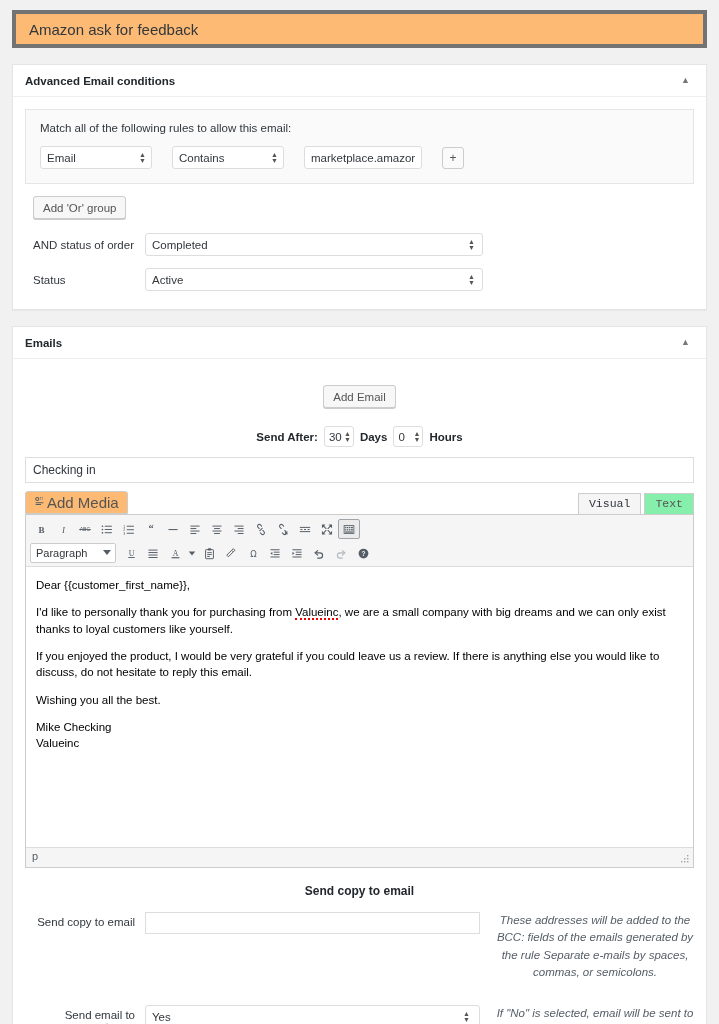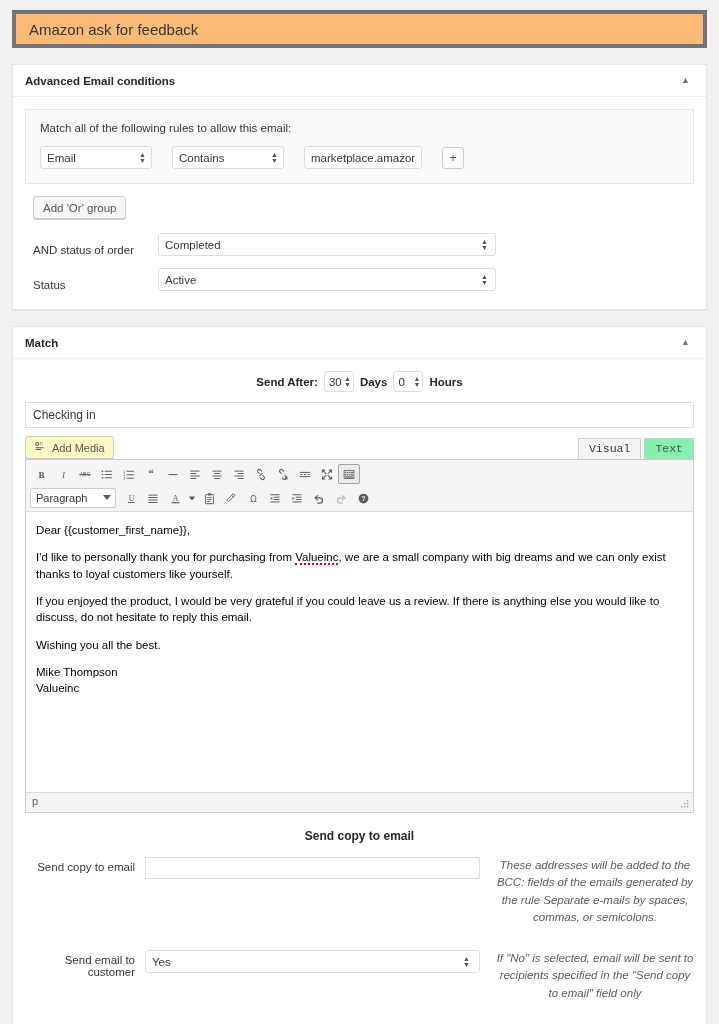--- a/index.html
+++ b/index.html
@@ -68,21 +68,21 @@
   .btn {
     border: 1px solid #ccc; border-radius: 3px; background: #f7f7f7;
     color: #555; font-size: 11.5px; height: 23px; padding: 0 9px;
     cursor: pointer; font-family: "Liberation Sans", sans-serif;
     box-shadow: 0 1px 0 #ccc;
   }
   .btn-plus { width: 22px; height: 22px; padding: 0; font-size: 12px; box-shadow: none; background: #fafafa; }
 
   .or-group-row { margin: 12px 0 14px 8px; }
 
-  .field-row { display: flex; align-items: flex-end; margin: 12px 0 12px 8px; gap: 13px; }
+  .field-row { display: flex; align-items: center; margin: 12px 0 12px 8px; }
   .field-label { width: 112px; font-size: 11.5px; color: #32373c; }
   .field-control { flex: 1; max-width: 340px; }
   .wide-select { width: 338px; height: 25px; font-size: 12px; }
 
   
   .center-block { text-align: center; }
   .add-email-btn { margin: 14px 0 18px 0; }
   .send-after { font-size: 11.5px; color: #23282d; font-weight: bold; margin-bottom: 10px; display: flex; align-items: center; justify-content: center; gap: 6px; }
   .num-wrap { position: relative; display: inline-block; }
   input.num {
@@ -101,23 +101,23 @@
   .subject-input {
     width: 100%; height: 26px; border: 1px solid #ddd; background: #fff;
     font-size: 12px; color: #32373c; padding: 2px 7px; outline: none;
     font-family: "Liberation Sans", sans-serif;
   }
 
   
   .editor-wrap { margin-top: 8px; }
   .editor-top { display: flex; align-items: flex-end; justify-content: space-between; margin-bottom: 0; }
   .add-media {
-    display: inline-flex; align-items: center; gap: 5px;
-    border: 1px solid #ccc; border-radius: 3px; background: #fef9c3;
-    color: #555; font-size: 11px; height: 23px; padding: 0 8px; cursor: pointer;
+    display: inline-flex; align-items: center; 
+    border: 1px solid #ccc; border-radius: 3px; background: #fdba74;
+    color: #555; font-size: 15px; height: 23px; padding: 0 8px; cursor: pointer;
     box-shadow: 0 1px 0 #ccc;
   }
   .editor-tabs { display: flex; gap: 0; align-items: flex-end; font-family: Liberation Mono, monospace; }
   .ed-tab {
     border: 1px solid #ccc; border-bottom: none; background: #86efac;
     color: #555; font-size: 11.5px; padding: 3px 10px 4px 10px; cursor: pointer;
     margin-left: 3px;
   }
   .ed-tab.active { background: #f5f5f5; color: #32373c; }
 
@@ -244,25 +244,28 @@
               <i>▼</i>
             </span>
         </span>
       </div>
 
     </div>
   </div>
 
   <div class="postbox">
     <div class="postbox-header">
-      <span class="postbox-title">Match</span>
+      <span class="postbox-title">Emails</span>
       <span class="toggle-arrow">▲</span>
     </div>
     <div class="postbox-body">
 
+      <div class="center-block">
+        <button class="btn add-email-btn">Add Email</button>
+      </div>
 
       <div class="send-after">
         <span>Send After:</span>
         <span class="num-wrap">
           <input class="num" value="30" style="">
           <span class="spin">
               <i>▲</i>
               <i>▼</i>
             </span>
         </span>
@@ -507,21 +510,21 @@
                   </svg>
               </span>
             </div>
           </div>
 
           <div class="mce-content">
             <p>Dear {{customer_first_name}},</p>
             <p><span>I'd like to personally thank you for purchasing from </span><span class="sp">Valueinc</span><span>, we are a small company with big dreams and we can only exist thanks to loyal customers like yourself.</span></p>
             <p>If you enjoyed the product, I would be very grateful if you could leave us a review. If there is anything else you would like to discuss, do not hesitate to reply this email.</p>
             <p>Wishing you all the best.</p>
-            <p class="tight">Mike Thompson</p>
+            <p class="tight">Mike Checking</p>
             <p>Valueinc</p>
           </div>
 
           <div class="mce-status">
             <span>p</span>
             <span class="resize-handle">
               <svg width="10" height="10" viewBox="0 0 10 10">
                   <rect x="7" y="1" width="1.4" height="1.4" fill="#a0a5aa"></rect>
                   <rect x="7" y="4" width="1.4" height="1.4" fill="#a0a5aa"></rect>
                   <rect x="4" y="4" width="1.4" height="1.4" fill="#a0a5aa"></rect>

